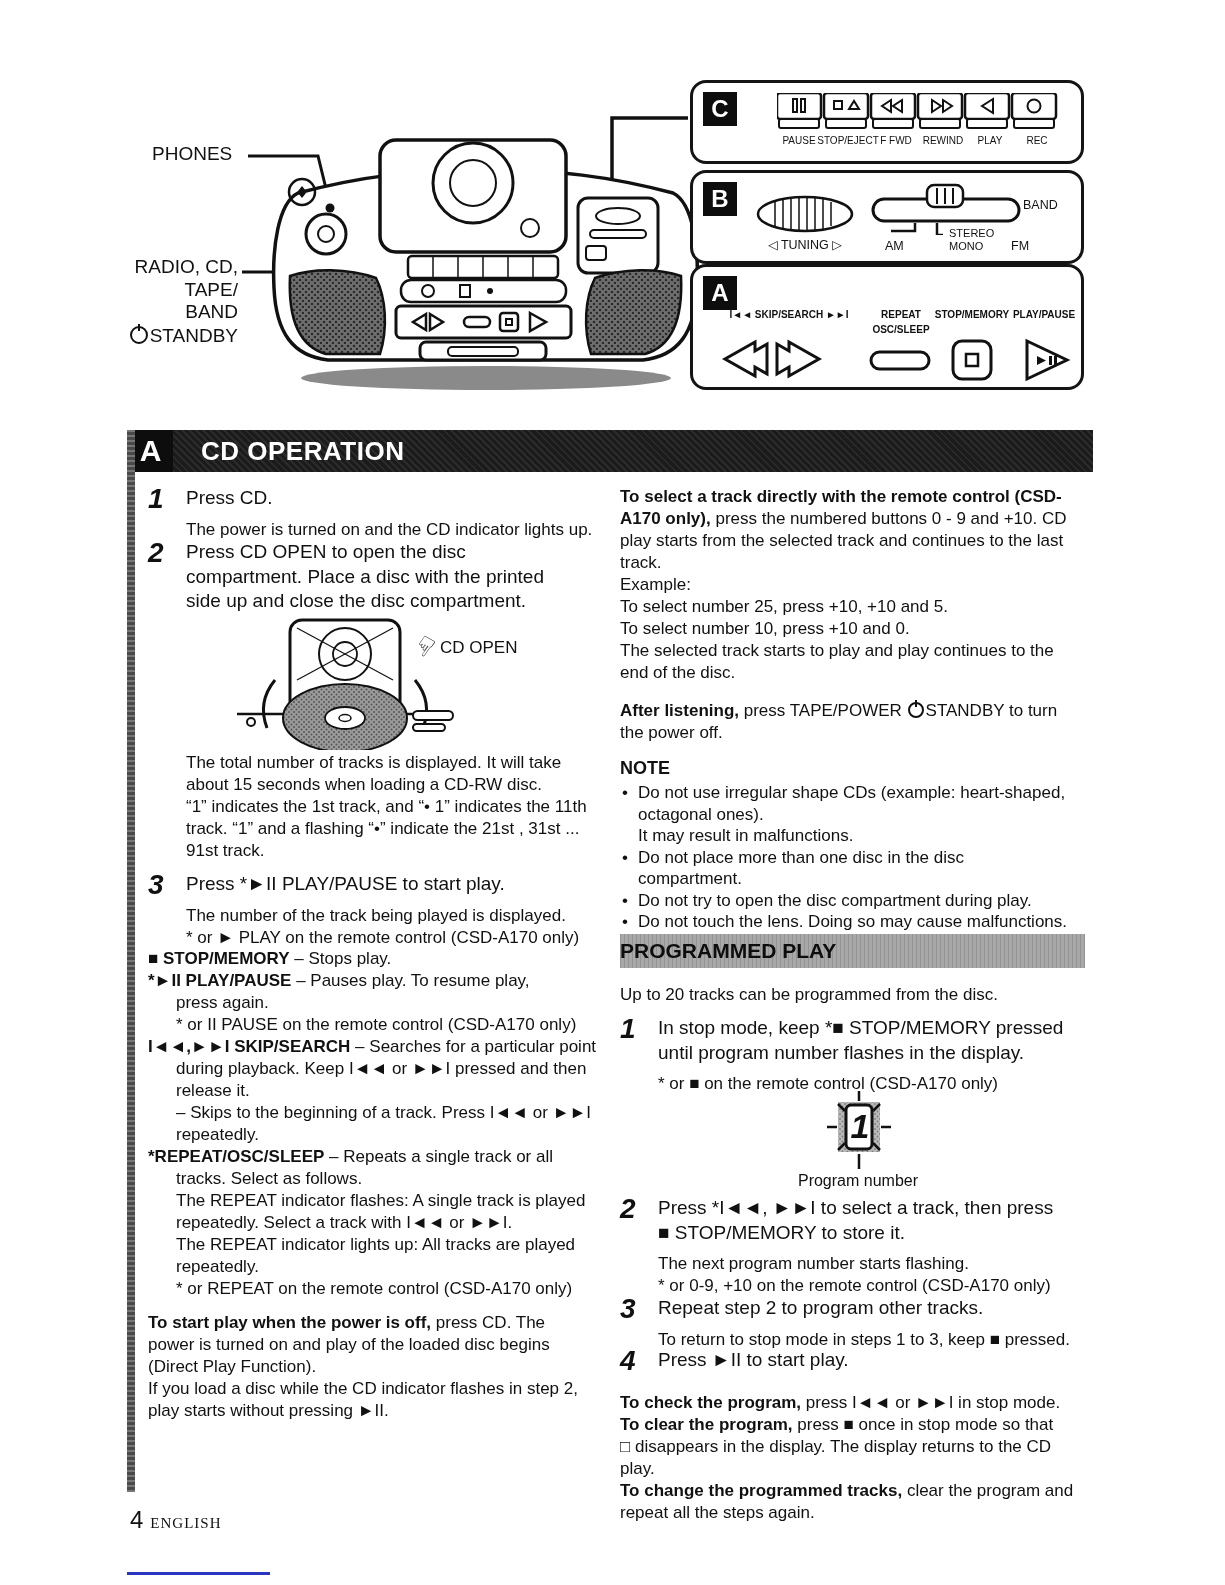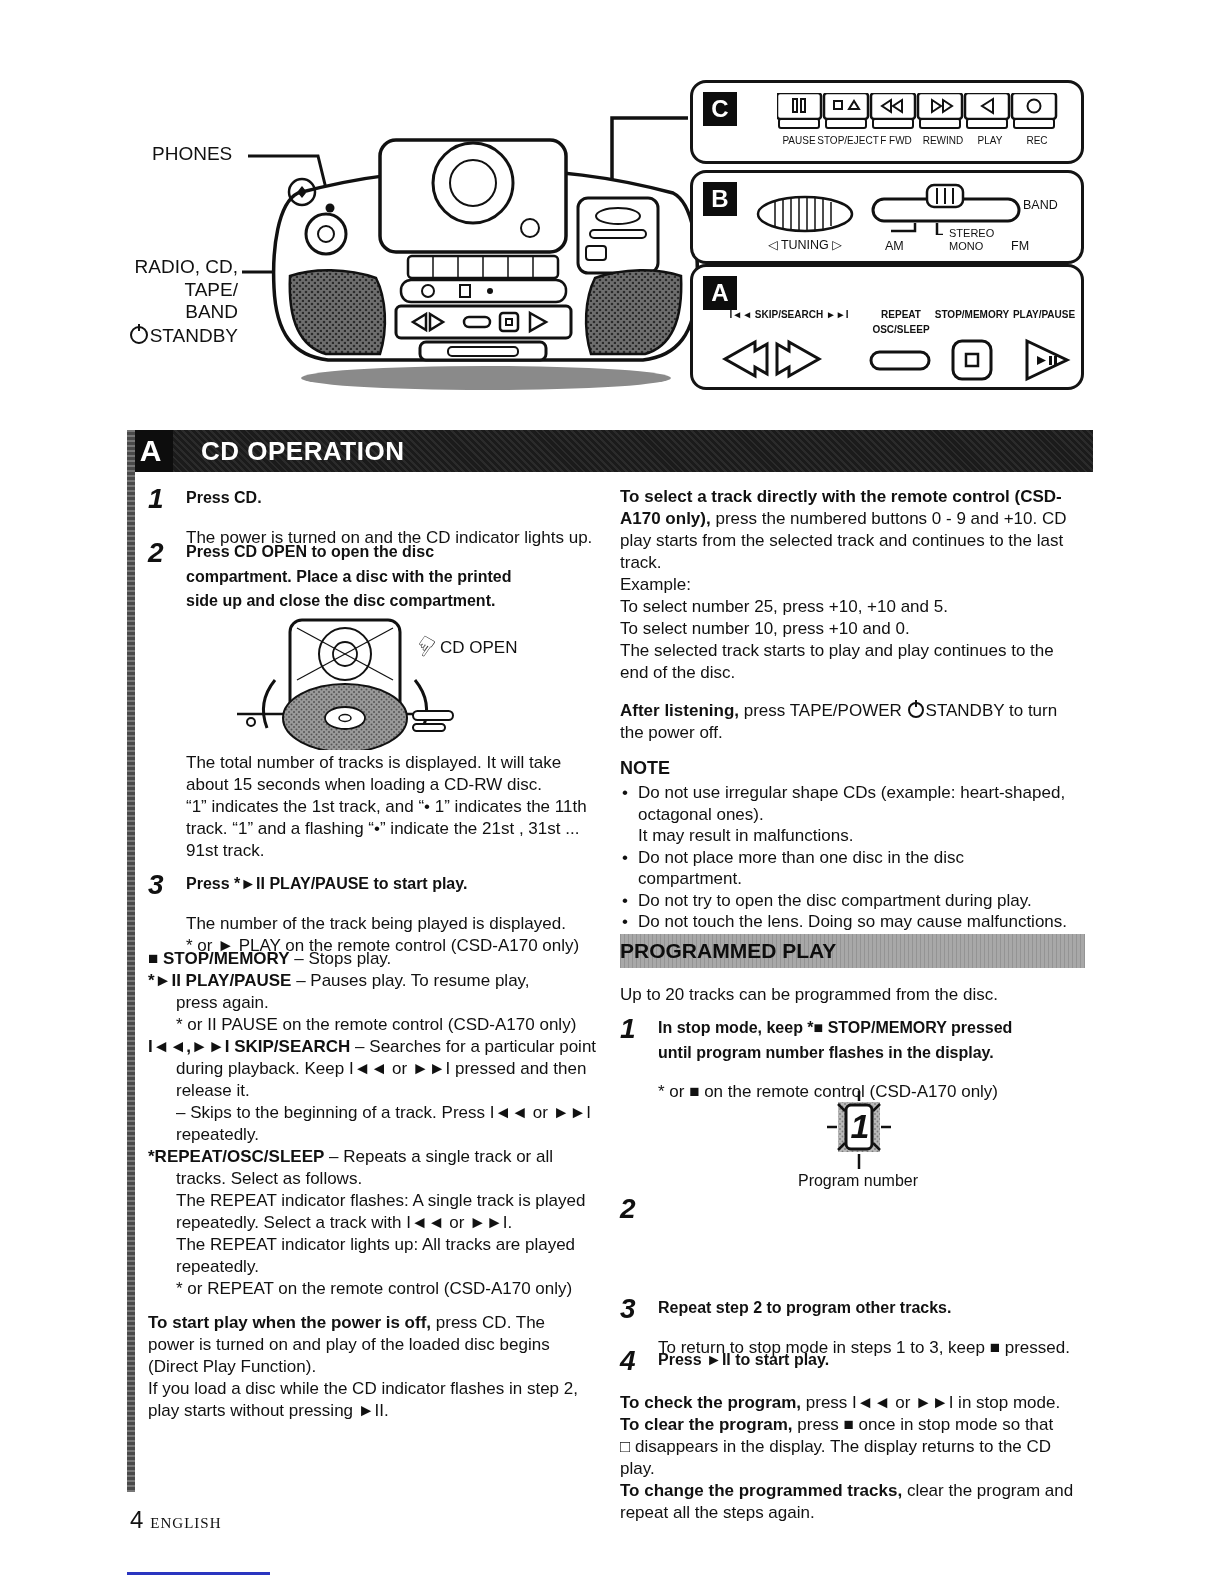--- a/index.html
+++ b/index.html
@@ -20,23 +20,23 @@
   .section-bar{left:128px;top:430px;width:965px;height:42px;display:flex;}
   .section-letter{width:45px;height:42px;background:#0d0d0d;color:#fff;font-weight:bold;font-size:30px;
                   display:flex;align-items:center;justify-content:center;flex:none;}
   .section-title{flex:1;background:#1b1b1b;background-image:repeating-linear-gradient(45deg,rgba(255,255,255,.07) 0 2px,transparent 2px 5px);
                  color:#fff;font-weight:bold;font-size:26px;line-height:42px;padding-left:28px;letter-spacing:.5px;}
   .left-strip{left:127px;top:430px;width:8px;height:1062px;background:#4a4a4a;
               background-image:repeating-linear-gradient(0deg,rgba(255,255,255,.25) 0 2px,transparent 2px 5px);}
   
   .step{display:flex;}
   .step-num{width:38px;flex:none;font-style:italic;font-weight:bold;font-size:28px;line-height:26px;}
-  .step-head{font-weight:bold;font-size:16px;line-height:24.5px;white-space:pre-line;}
+  .step-head{font-weight:normal;font-size:19px;line-height:24.5px;white-space:pre-line;}
   .body{font-size:17px;line-height:22px;}
-  .step-head + .body{margin-top:16px;}
+  .step-head + .body{margin-top:8px;}
   .hang{padding-left:28px;text-indent:-28px;font-size:17px;line-height:22px;}
   .note-item{position:relative;padding-left:18px;font-size:17px;line-height:21.5px;}
   .note-bullet{position:absolute;left:2px;top:0;}
   .gray-band{left:620px;top:934px;width:465px;height:34px;background:#a8a8a8;
              background-image:repeating-linear-gradient(90deg,rgba(0,0,0,.12) 0 1px,transparent 1px 4px);
              color:#0d0d0d;font-weight:bold;font-size:21px;line-height:34px;box-sizing:border-box;}
   .note-title{font-weight:bold;font-size:18px;}
   .fig-label{font-size:17px;}
   .caption{font-size:16px;text-align:center;}
   
@@ -329,20 +329,25 @@
         <line x1="54" y1="60" x2="47" y2="53"></line>
       </g>
       <rect x="20" y="15" width="26" height="44" rx="5" fill="#fff" stroke="#111" stroke-width="3"></rect>
       <text x="34" y="48" font-size="34" font-style="italic" font-weight="bold" text-anchor="middle" fill="#111">1</text>
     </svg>
   </div>
   <div class="abs caption" style="left:758px;top:1172px;width:200px">Program number</div>
 
   <div class="abs step" style="left:620px;top:1196px;width:478px">
     <div class="step-num">2</div>
+    <div>
+      <div class="step-head">Press *I◄◄, ►►I to select a track, then press
+■ STOP/MEMORY to store it.</div>
+      <div class="body">The next program number starts flashing.<br>* or 0-9, +10 on the remote control (CSD-A170 only)</div>
+    </div>
   </div>
 
   <div class="abs step" style="left:620px;top:1296px;width:478px">
     <div class="step-num">3</div>
     <div>
       <div class="step-head">Repeat step 2 to program other tracks.</div>
       <div class="body">To return to stop mode in steps 1 to 3, keep ■ pressed.</div>
     </div>
   </div>
 

